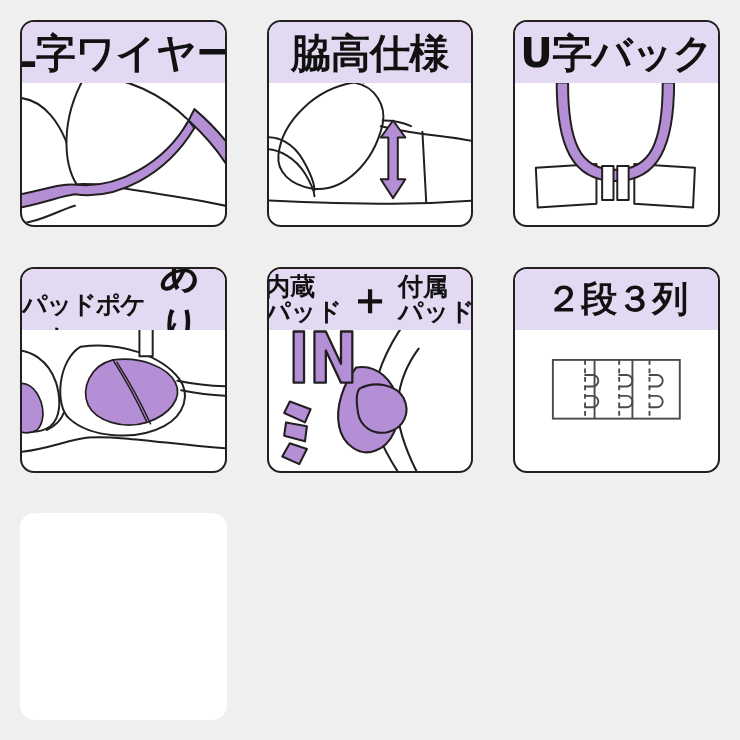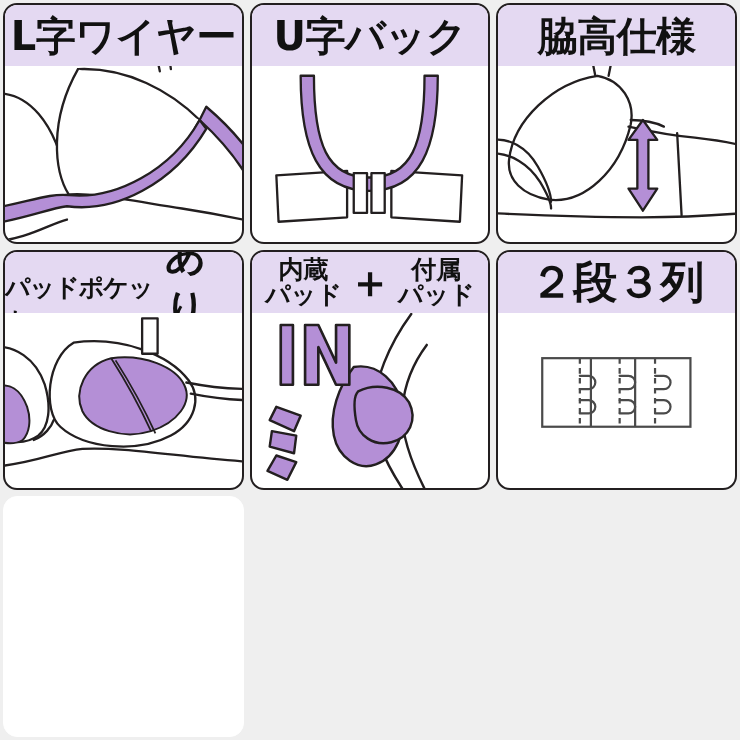--- a/index.html
+++ b/index.html
@@ -27,21 +27,21 @@
     height: 740px;
     display: grid;
     grid-template-columns: repeat(3, 1fr);
     grid-template-rows: repeat(3, 1fr);
     gap: 0px;
     box-sizing: border-box;
   }
   .cell {
     position: relative;
     box-sizing: border-box;
-    padding: 3px;
+    padding: 20px;
   }
   .card {
     position: relative;
     width: 100%;
     height: 100%;
     background: #ffffff;
     border: 2px solid #231f20;
     border-radius: 14px;
     overflow: hidden;
     box-sizing: border-box;
@@ -65,31 +65,31 @@
   }
   .hdr-txt {
     color: #111111;
     font-weight: 700;
     letter-spacing: -0.5px;
     white-space: nowrap;
     line-height: 1;
   }
   .t-lg { font-size: 40px; }
   .t-md { font-size: 37px; }
-  .t-xl { font-size: 44px; }
+  .t-xl { font-size: 36px; }
 
   .hdr.two-line {
     flex-direction: row;
     gap: 4px;
     padding: 0 4px;
   }
   .stack {
     display: flex;
     flex-direction: column;
-    align-items: center;
+    align-items: flex-start;
     justify-content: center;
     line-height: 1.02;
   }
   .stack span { font-size: 25px; font-weight: 700; color:#111; white-space: nowrap; }
   .plus {
     font-size: 44px;
     font-weight: 700;
     color: #111;
     line-height: 1;
     padding: 0 2px;
@@ -130,41 +130,20 @@
               <path d="M146,28 L150,58"></path>
               <path d="M-12,196 C20,196 36,176 54,172 C74,168 120,178 160,184 C186,188 206,192 224,196"></path>
               <path d="M-12,214 C20,212 40,198 56,194"></path>
             </g>
             <path d="M176,104 C200,126 216,148 226,168 L238,164 C228,140 208,114 182,92 Z" fill="#b48fd6" stroke="#231f20" stroke-width="2.1" stroke-linejoin="round"></path>
             <path d="M176,104 C150,150 100,176 58,172 C40,170 22,178 -12,184 L-12,198 C22,192 40,184 56,182 C100,188 152,162 182,112 Z" fill="#b48fd6" stroke="#231f20" stroke-width="2.1" stroke-linejoin="round"></path>
           </svg>
         </div>
         <div class="hdr">
           <span class="hdr-txt t-lg">L字ワイヤー</span>
-        </div>
-      </div>
-    </div>
-
-    <div class="cell">
-      <div class="card">
-        <div class="art">
-          <svg viewBox="0 0 214 214" width="100%" height="100%">
-            <g fill="#fff" stroke="#231f20" stroke-width="2.1" stroke-linejoin="round">
-              <path d="M22,154 L86,150 L86,192 L24,196 Z"></path>
-              <path d="M126,150 L190,154 L188,196 L126,192 Z"></path>
-            </g>
-            <path d="M44,64 C44,130 60,168 106,168 C152,168 168,130 168,64 L156,64 C156,126 144,156 106,156 C68,156 56,126 56,64 Z" fill="#b48fd6" stroke="#231f20" stroke-width="2.1" stroke-linejoin="round"></path>
-            <g fill="#fff" stroke="#231f20" stroke-width="2.1" stroke-linejoin="round">
-              <rect x="92" y="152" width="12" height="36"></rect>
-              <rect x="108" y="152" width="12" height="36"></rect>
-            </g>
-          </svg>
-        </div>
-        <div class="hdr">
-          <span class="hdr-txt t-lg">U字バック</span>
         </div>
       </div>
     </div>
 
     <div class="cell">
       <div class="card">
         <div class="art">
           <svg viewBox="0 0 214 214" width="100%" height="100%">
             <g fill="#fff" stroke="#231f20" stroke-width="2.1" stroke-linejoin="round" stroke-linecap="round">
               <path d="M90,64 C50,70 14,104 10,140 C8,158 22,172 46,176 C78,180 110,150 120,108 C124,88 112,68 90,64 Z"></path>
@@ -179,20 +158,41 @@
               <path d="M100,64 L102,54"></path>
               <path d="M120,104 C130,104 142,106 150,110"></path>
             </g>
             <g fill="#b48fd6" stroke="#231f20" stroke-width="2.1" stroke-linejoin="round">
               <path d="M131,104 L144,122 L136,122 L136,166 L144,166 L131,186 L118,166 L126,166 L126,122 L118,122 Z"></path>
             </g>
           </svg>
         </div>
         <div class="hdr">
           <span class="hdr-txt t-lg">脇高仕様</span>
+        </div>
+      </div>
+    </div>
+
+    <div class="cell">
+      <div class="card">
+        <div class="art">
+          <svg viewBox="0 0 214 214" width="100%" height="100%">
+            <g fill="#fff" stroke="#231f20" stroke-width="2.1" stroke-linejoin="round">
+              <path d="M22,154 L86,150 L86,192 L24,196 Z"></path>
+              <path d="M126,150 L190,154 L188,196 L126,192 Z"></path>
+            </g>
+            <path d="M44,64 C44,130 60,168 106,168 C152,168 168,130 168,64 L156,64 C156,126 144,156 106,156 C68,156 56,126 56,64 Z" fill="#b48fd6" stroke="#231f20" stroke-width="2.1" stroke-linejoin="round"></path>
+            <g fill="#fff" stroke="#231f20" stroke-width="2.1" stroke-linejoin="round">
+              <rect x="92" y="152" width="12" height="36"></rect>
+              <rect x="108" y="152" width="12" height="36"></rect>
+            </g>
+          </svg>
+        </div>
+        <div class="hdr">
+          <span class="hdr-txt t-lg">U字バック</span>
         </div>
       </div>
     </div>
 
     <div class="cell">
       <div class="card">
         <div class="art">
           <svg viewBox="0 0 214 214" width="100%" height="100%">
             <g fill="#fff" stroke="#231f20" stroke-width="2.1" stroke-linejoin="round" stroke-linecap="round">
               <path d="M-10,86 C8,84 28,96 36,120 C42,140 40,158 30,166 C16,176 -4,172 -14,162 Z"></path>

